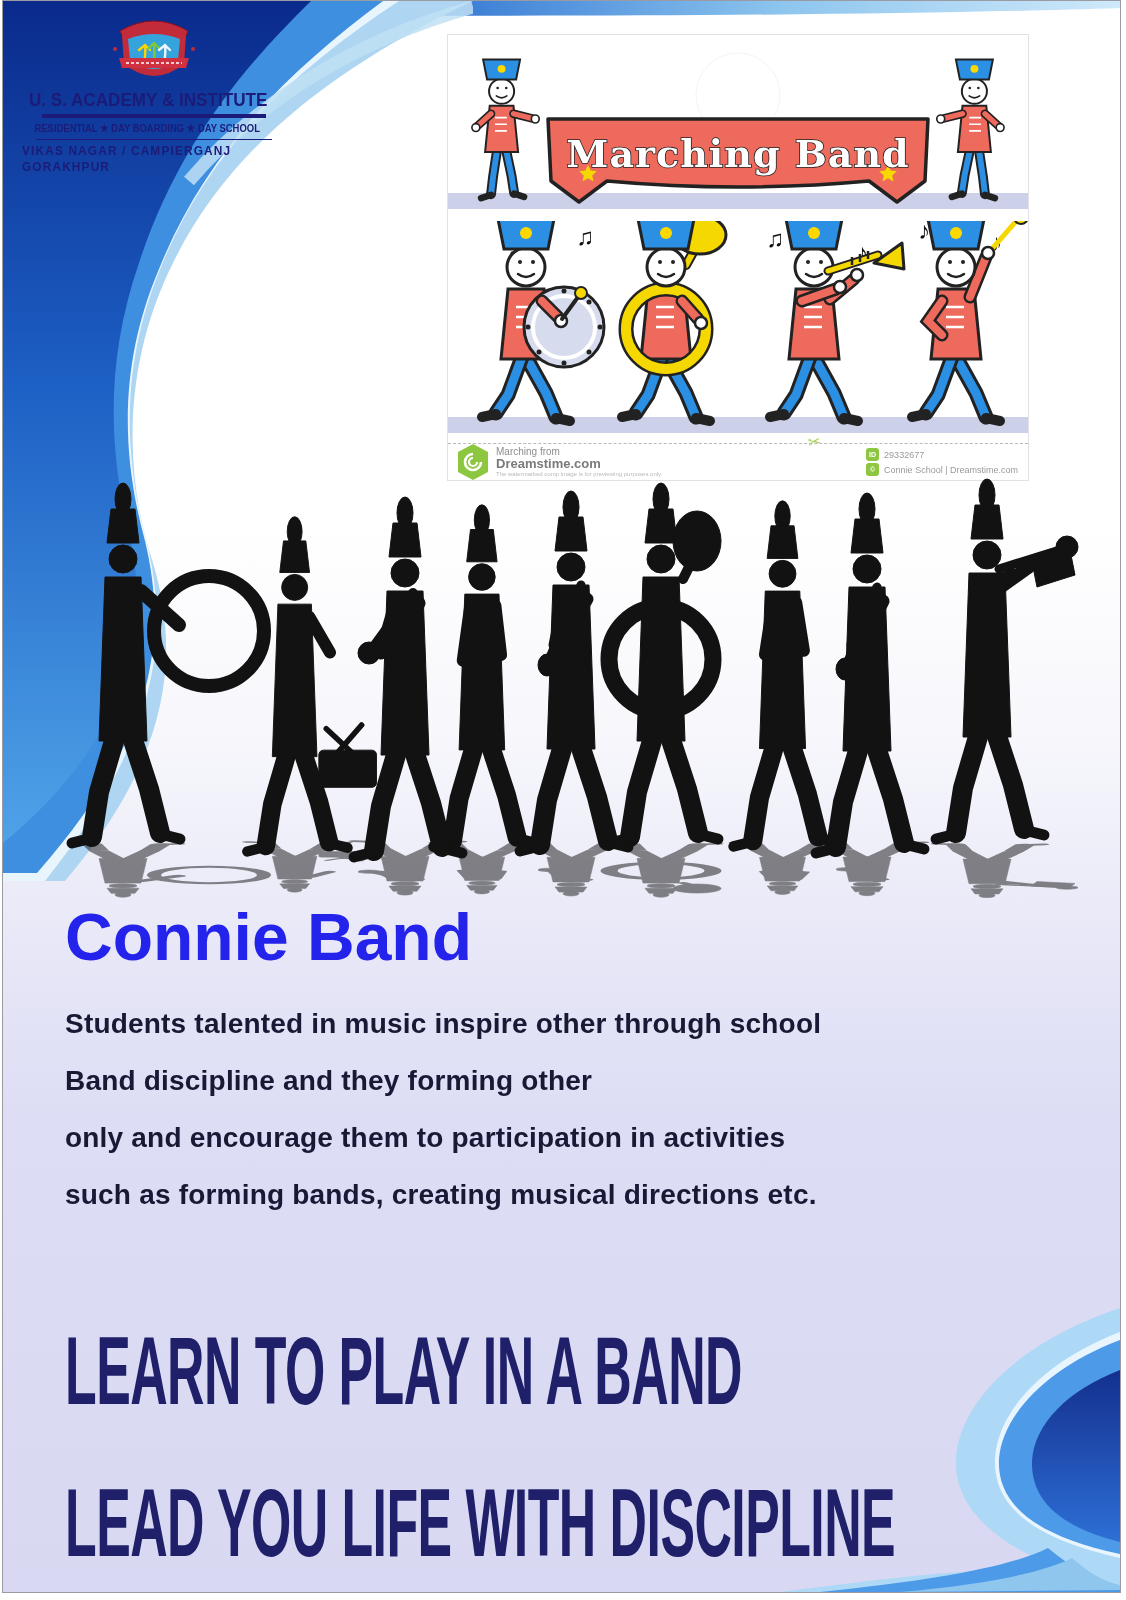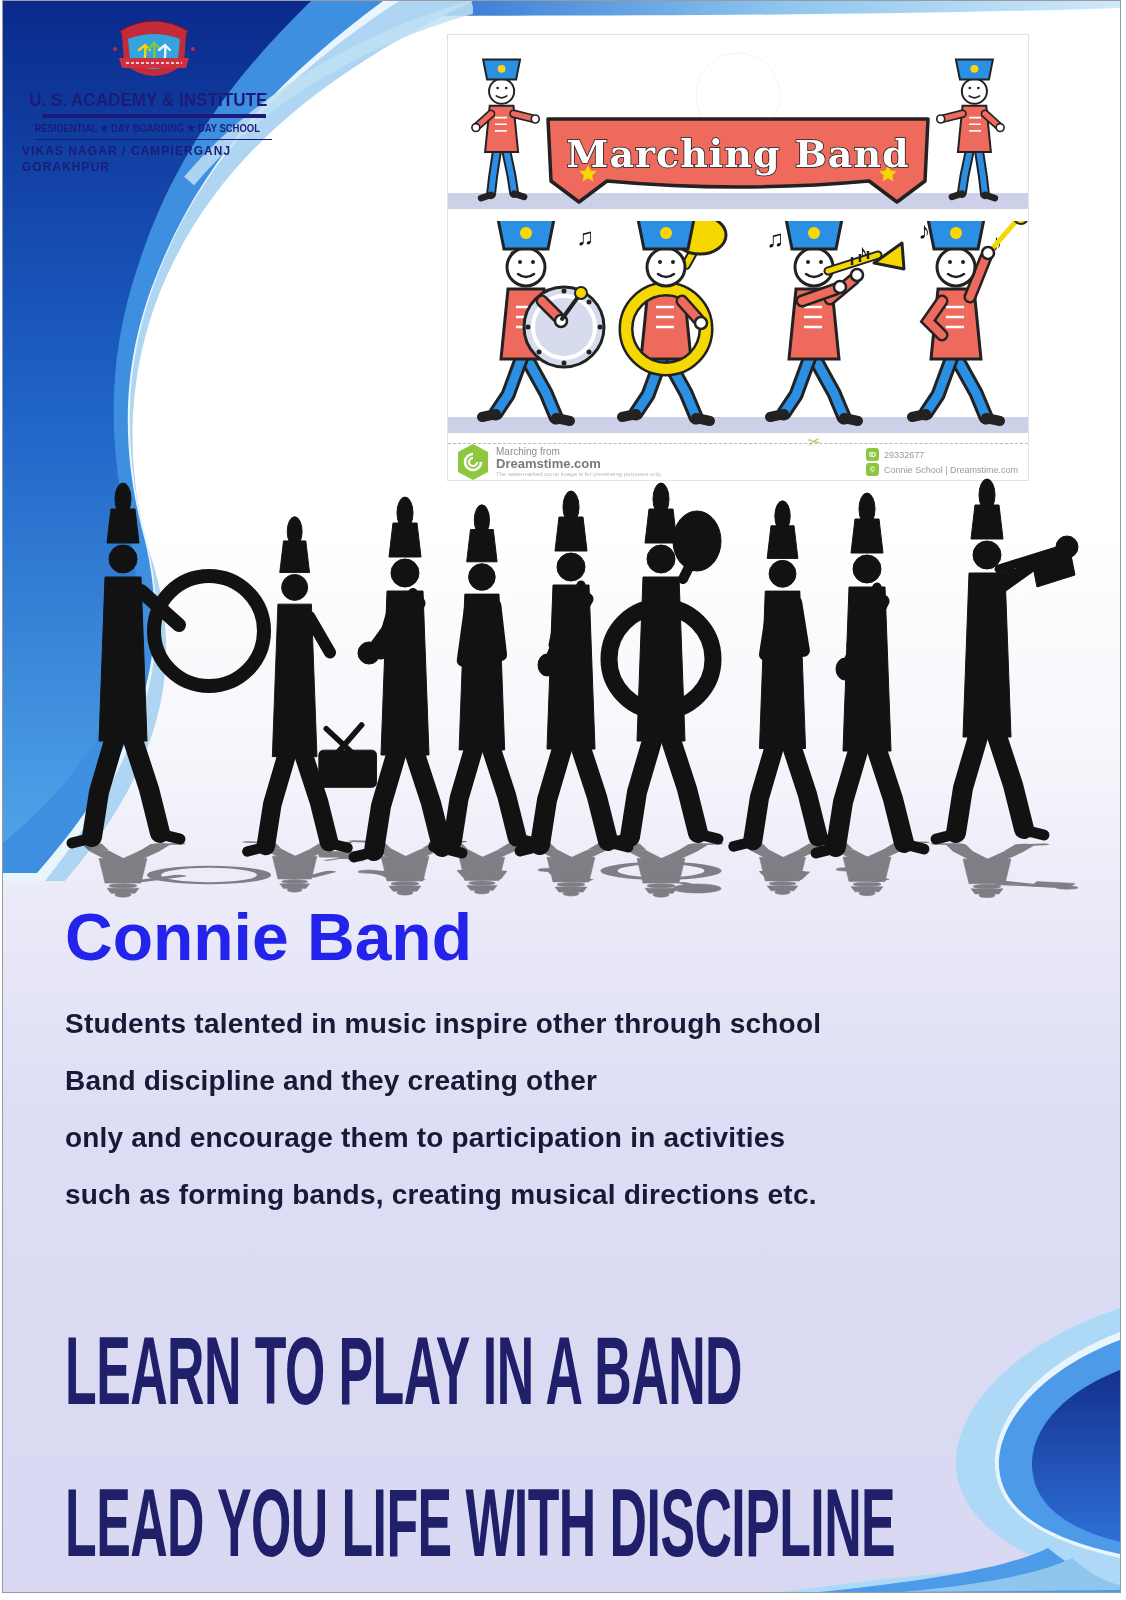--- a/index.html
+++ b/index.html
@@ -333,21 +333,21 @@
     </g>
     <g style="color:#c2c2cc" opacity=".5" fill="#c2c2cc" stroke="#c2c2cc" transform="translate(0,428) scale(1,-0.15)">
       <use href="#bandrow"></use>
     </g>
   </svg>
 
   <div class="heading">Connie Band</div>
 
   <div class="para">
     <div>Students talented in music inspire other through school</div>
-    <div>Band discipline and they creating other</div>
+    <div>Band discipline and they forming other</div>
     <div>only and encourage them to participation in activities</div>
     <div>such as forming bands, creating musical directions etc.</div>
   </div>
 
   <div class="headline">
     <div><span class="cond">LEARN TO PLAY IN A BAND</span></div>
     <div><span class="cond">LEAD YOU LIFE WITH DISCIPLINE</span></div>
   </div>
 
   <svg class="swirl-br" width="420" height="300" viewBox="0 0 420 300">

